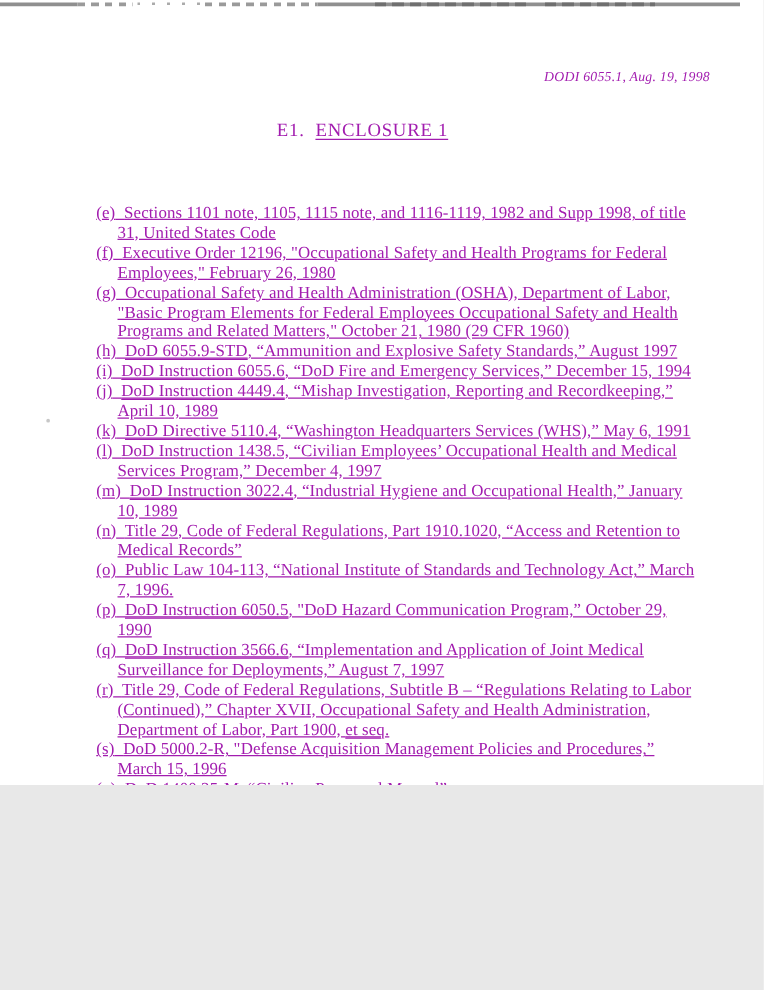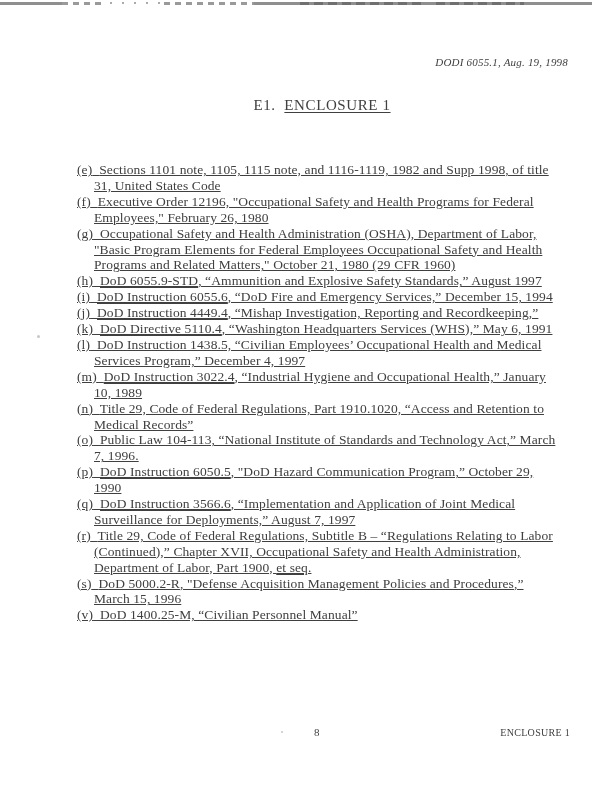--- a/index.html
+++ b/index.html
@@ -1,32 +1,32 @@
 <!DOCTYPE html>
 <html><head>
 <meta charset="utf-8">
 <style>
   html,body{margin:0;padding:0;background:#e8e8e8;}
   .page{
-    position:relative;width:611px;height:792px;background:#ffffff;
-    font-family:"Liberation Serif","DejaVu Serif",serif;color:#404040;
+    position:relative;width:611px;height:628px;background:#ffffff;
+    font-family:"Liberation Serif","DejaVu Serif",serif;color:#a21caf;
     overflow:hidden;margin:0 auto;
   }
   
   .scanbar{position:absolute;top:2px;height:3px;background:#8f8f8f;}
   .scanbar.dash{background:repeating-linear-gradient(90deg,#9a9a9a 0 6px,rgba(0,0,0,0) 6px 11px);}
   .scanbar.dots{background:repeating-linear-gradient(90deg,#ababab 0 2px,rgba(0,0,0,0) 2px 12px);height:2px;}
   .scanbar.darkdash{background:repeating-linear-gradient(90deg,#6f6f6f 0 9px,rgba(0,0,0,0) 9px 14px);}
   .speck{position:absolute;border-radius:50%;background:#c7c7c7;}
 
   .doc-header{
     position:absolute;top:56px;right:43px;
     font-style:italic;font-size:11px;letter-spacing:.2px;white-space:nowrap;
   }
-  .title-block{position:absolute;left:0;top:97px;width:580px;text-align:center;padding-left:32px;}
+  .title-block{position:absolute;left:0;top:97px;width:580px;text-align:center;}
   .title-line{font-size:15px;letter-spacing:.6px;white-space:nowrap;}
   .subtitle{margin-top:11px;font-size:15px;letter-spacing:.6px;white-space:nowrap;}
   .u{text-decoration:underline;text-underline-offset:2px;}
 
   .ref-list{position:absolute;left:77px;top:162px;font-size:13.5px;line-height:15.9px;letter-spacing:.1px;text-decoration:underline;}
   .ref-item{margin-left:17px;}
   .ref-line{white-space:nowrap;}
   .ref-line.first{text-indent:-17px;}
 
   .footer-page{position:absolute;left:314px;top:726px;font-size:11px;}
@@ -70,20 +70,21 @@
         <div class="ref-line"><span>Programs and Related Matters," October 21, 1980 (29 CFR 1960)</span></div>
       </div>
       <div class="ref-item">
         <div class="ref-line first"><span class="ref-label">(h)</span>&nbsp; <span class="u">DoD 6055.9-STD</span><span>, “Ammunition and Explosive Safety Standards,” August 1997</span></div>
       </div>
       <div class="ref-item">
         <div class="ref-line first"><span class="ref-label">(i)</span>&nbsp; <span class="u">DoD Instruction 6055.6</span><span>, “DoD Fire and Emergency Services,” December 15, 1994</span></div>
       </div>
       <div class="ref-item">
         <div class="ref-line first"><span class="ref-label">(j)</span>&nbsp; <span class="u">DoD Instruction 4449.4</span><span>, “Mishap Investigation, Reporting and Recordkeeping,”</span></div>
+        <div class="ref-line"><span>April 10, 1989</span></div>
       </div>
       <div class="ref-item">
         <div class="ref-line first"><span class="ref-label">(k)</span>&nbsp; <span class="u">DoD Directive 5110.4</span><span>, “Washington Headquarters Services (WHS),” May 6, 1991</span></div>
       </div>
       <div class="ref-item">
         <div class="ref-line first"><span class="ref-label">(l)</span>&nbsp; <span>DoD Instruction 1438.5, “Civilian Employees’ Occupational Health and Medical</span></div>
         <div class="ref-line"><span>Services Program,” December 4, 1997</span></div>
       </div>
       <div class="ref-item">
         <div class="ref-line first"><span class="ref-label">(m)</span>&nbsp; <span class="u">DoD Instruction 3022.4</span><span>, “Industrial Hygiene and Occupational Health,” January</span></div>

